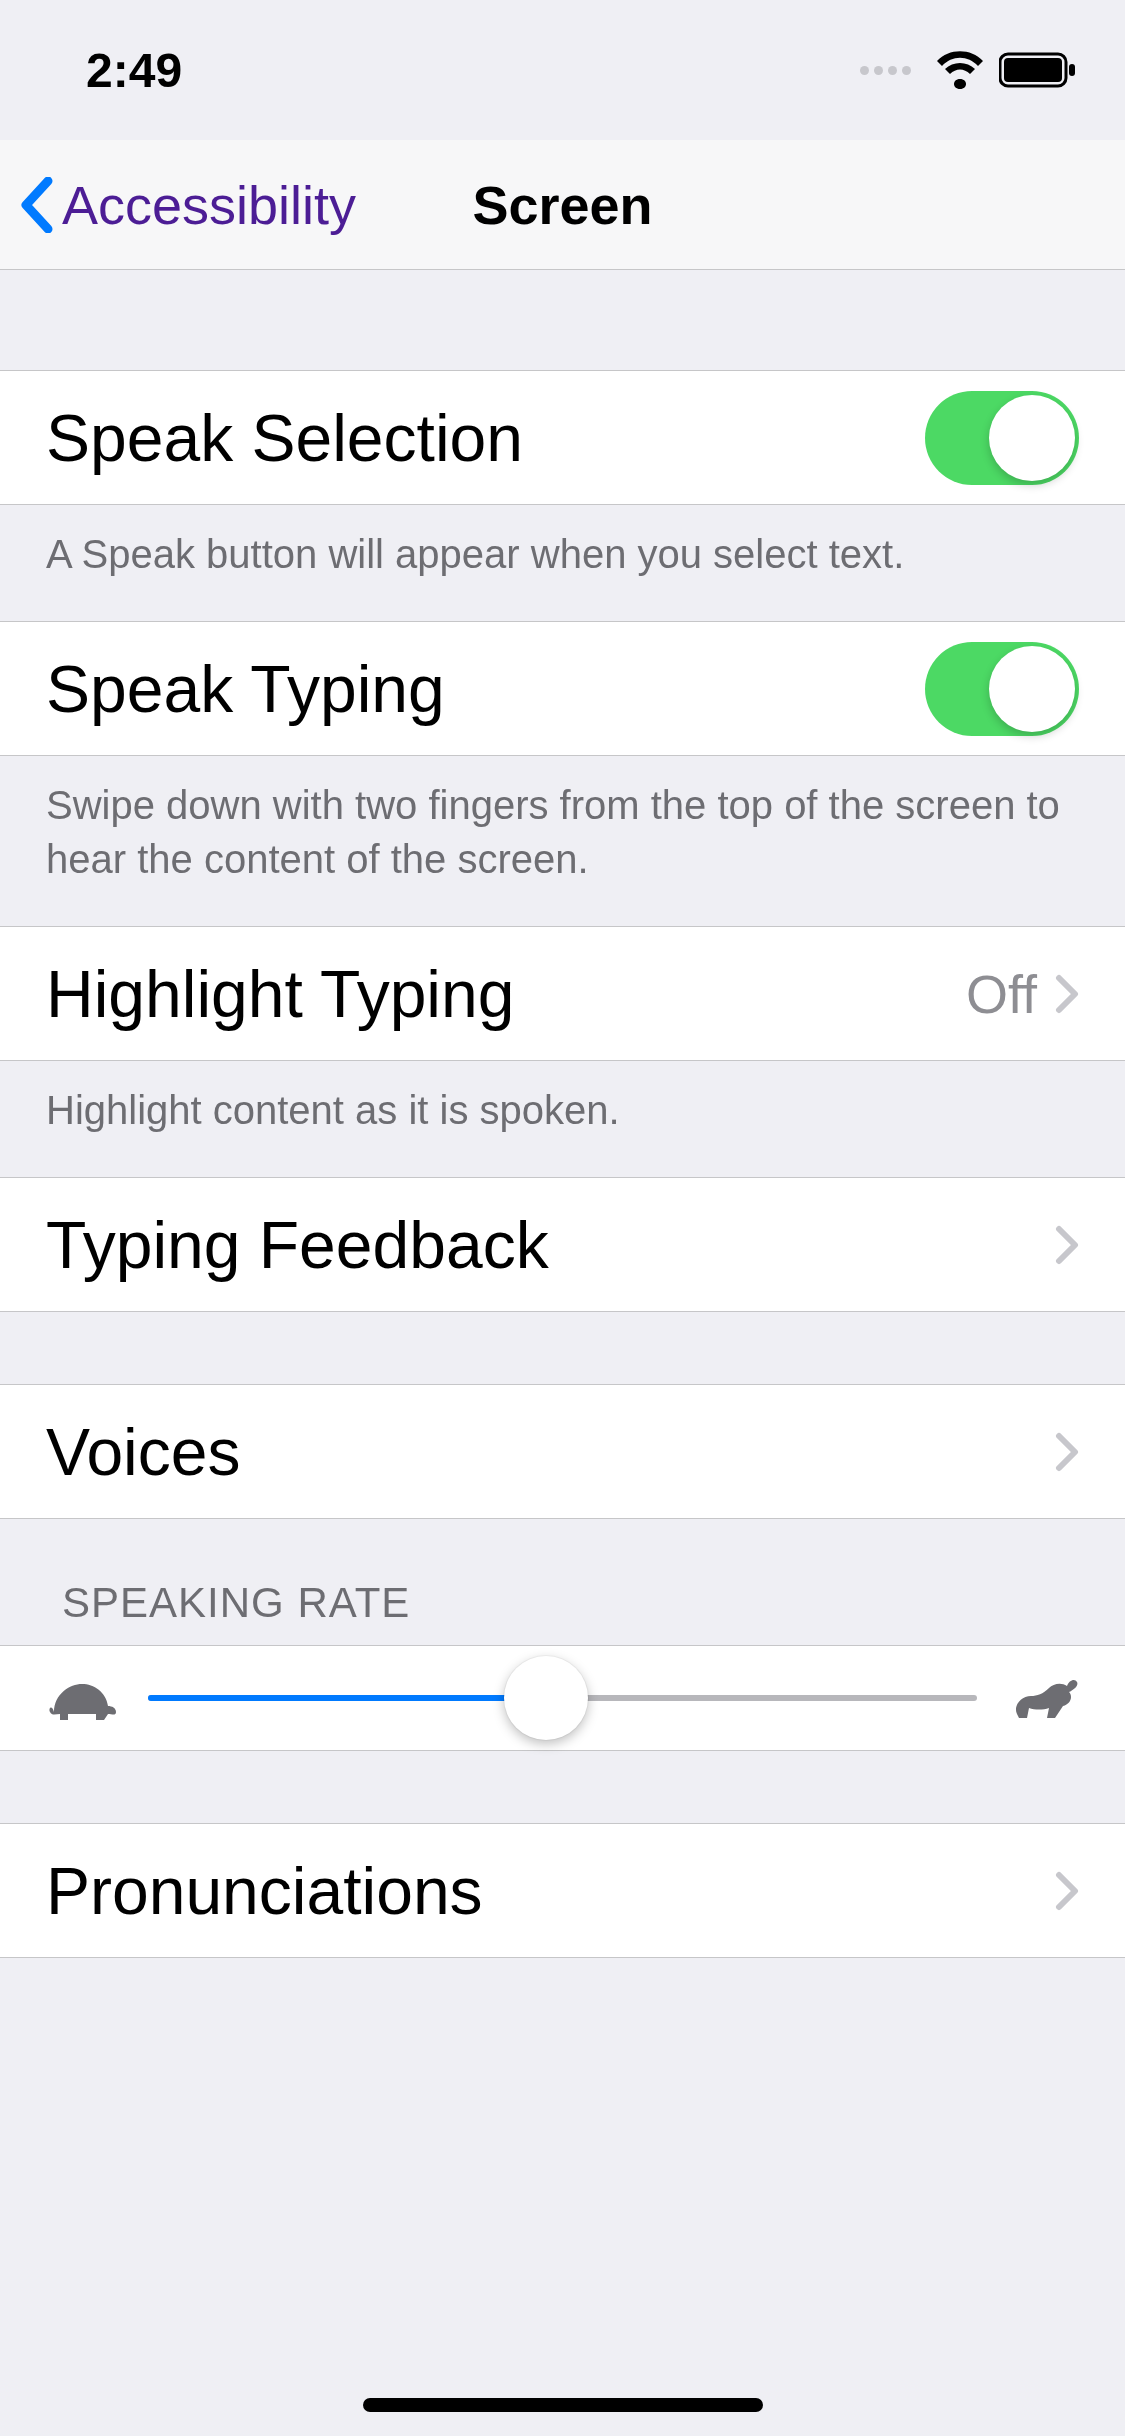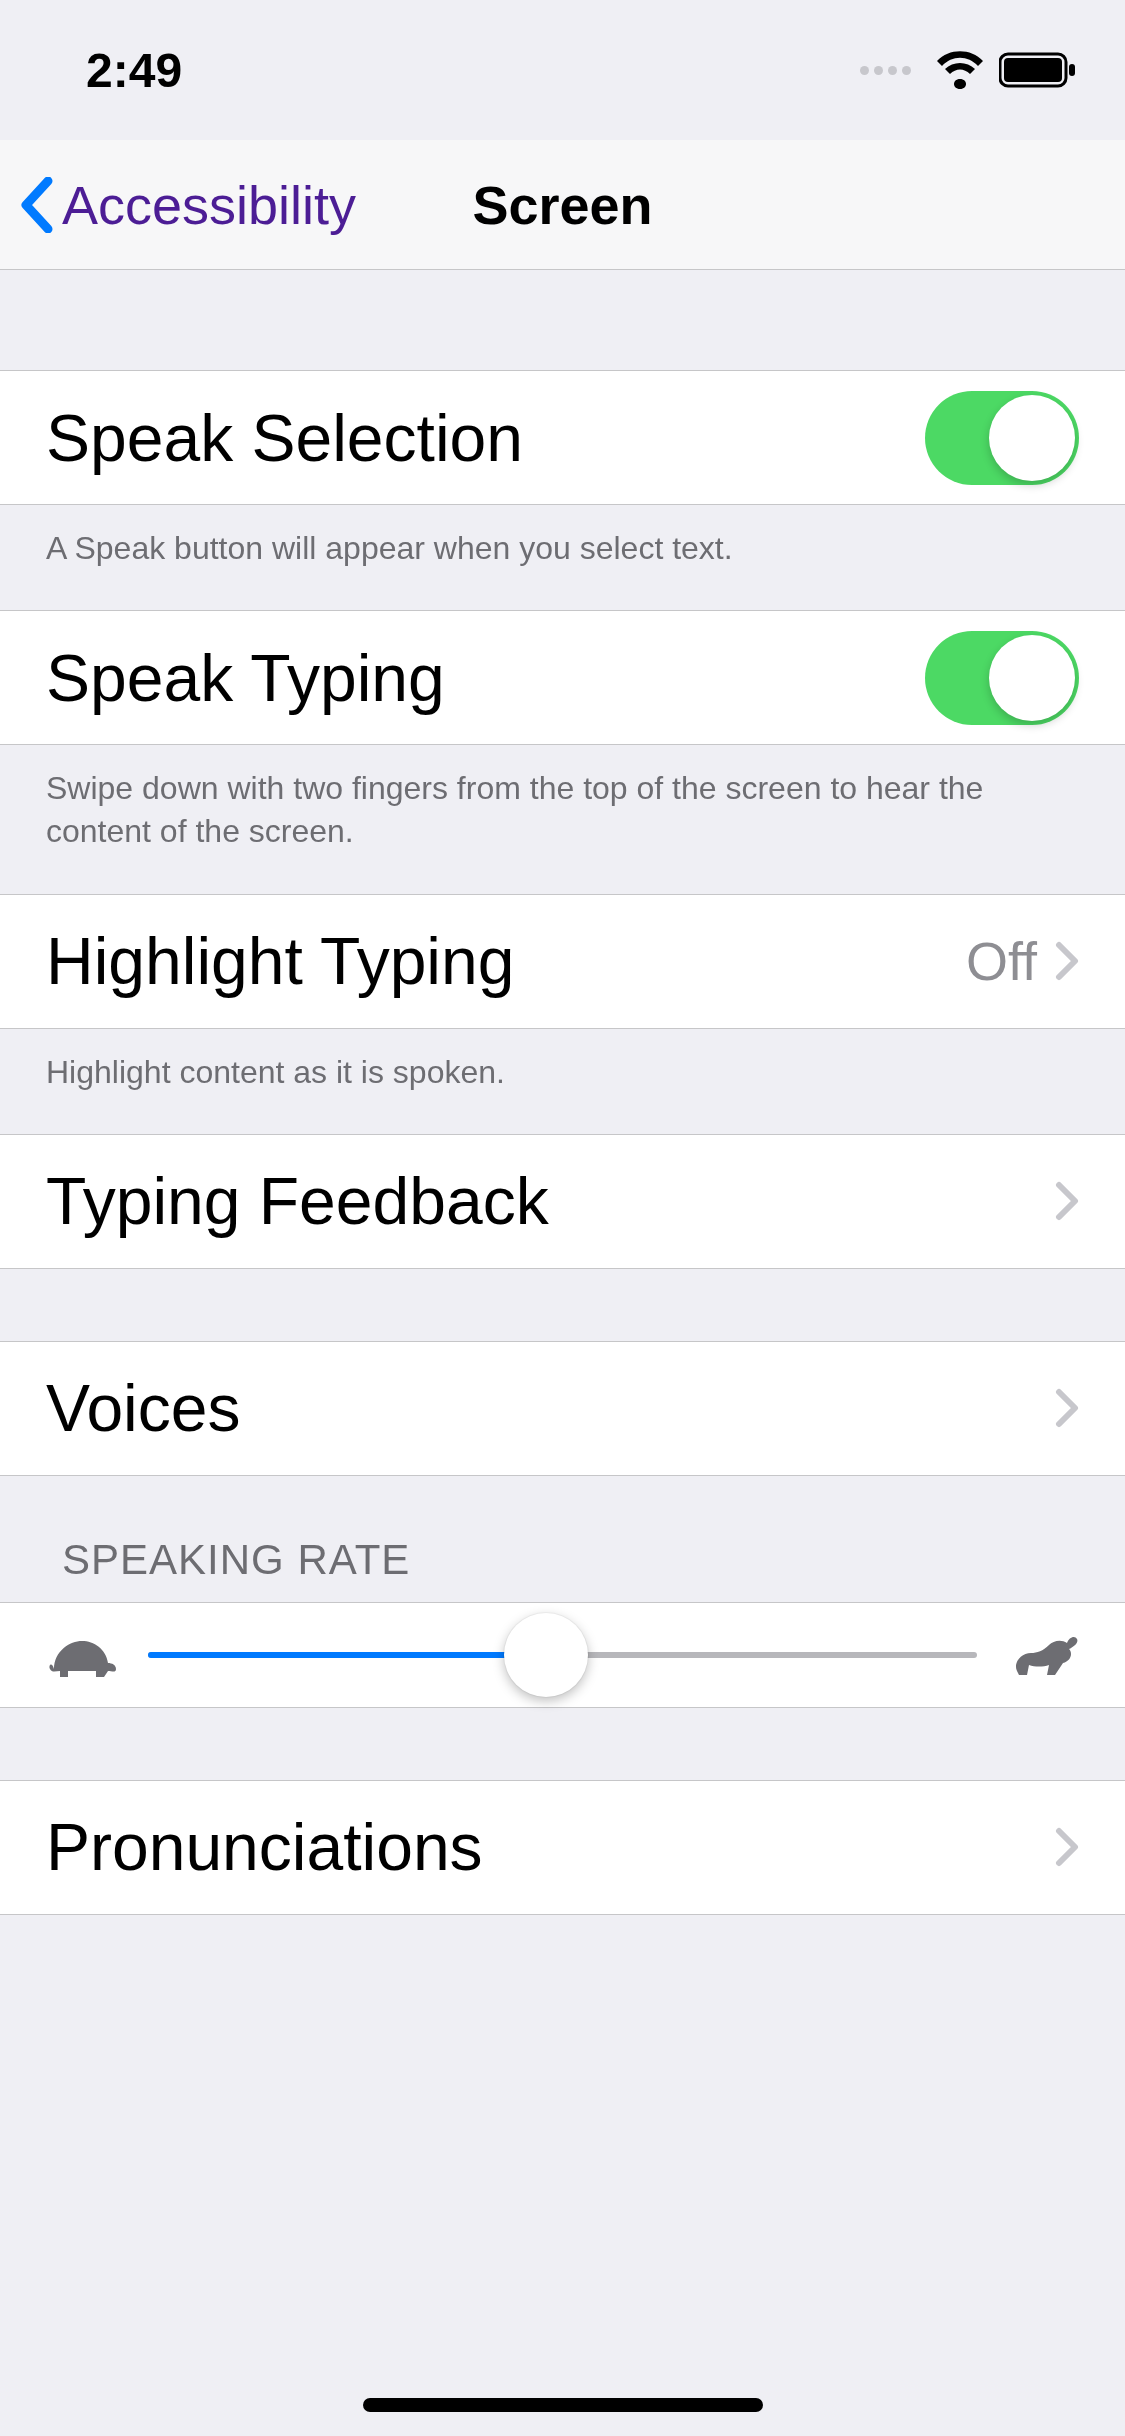--- a/index.html
+++ b/index.html
@@ -53,21 +53,21 @@
       display: flex;
       align-items: center;
       padding: 0 46px;
       border-top: 1px solid #c6c6c8;
       border-bottom: 1px solid #c6c6c8;
     }
     .cell-label { flex: 1; font-size: 66px; }
     .cell-value { color: #8e8e93; font-size: 54px; margin-right: 18px; }
     .footer-text {
       color: #6d6d72;
-      font-size: 32px;
+      font-size: 40px;
       padding: 22px 46px 40px 46px;
       line-height: 1.35;
     }
     .header-text {
       color: #6d6d72;
       font-size: 42px;
       padding: 60px 46px 18px 62px;
       letter-spacing: 1px;
     }
     .switch {

